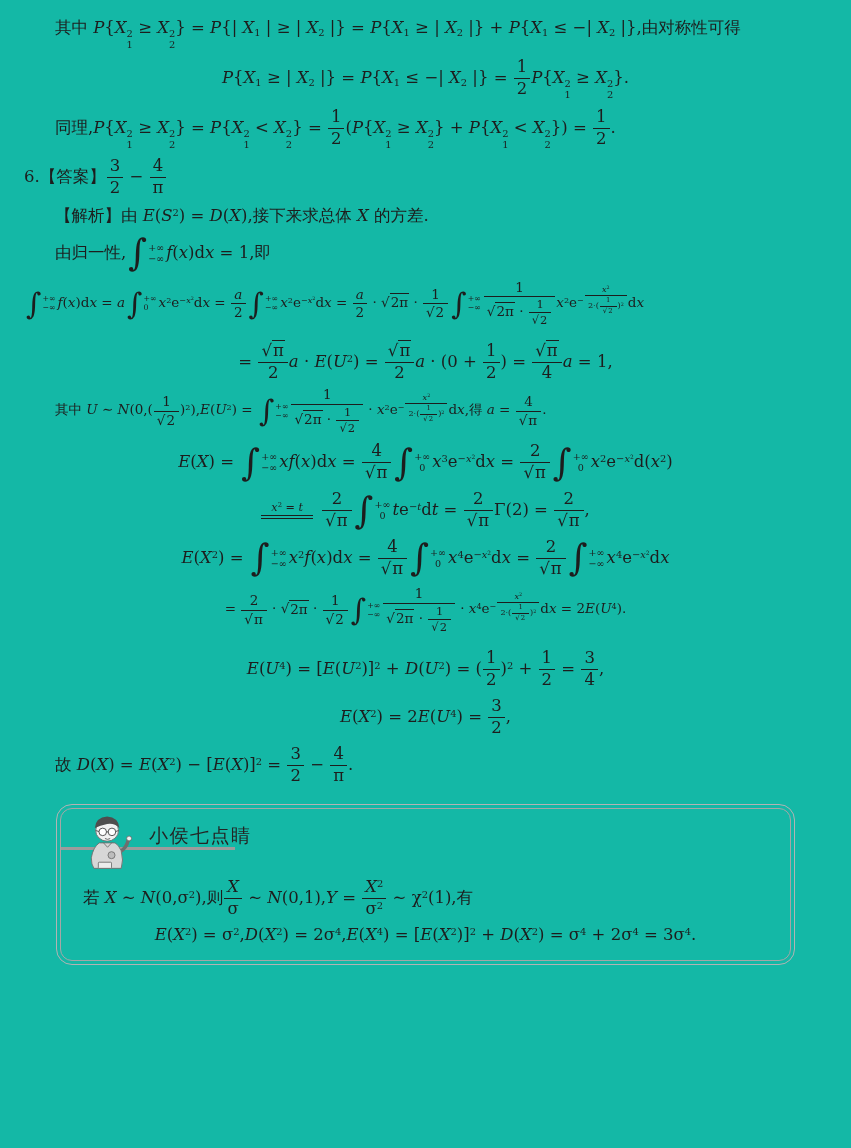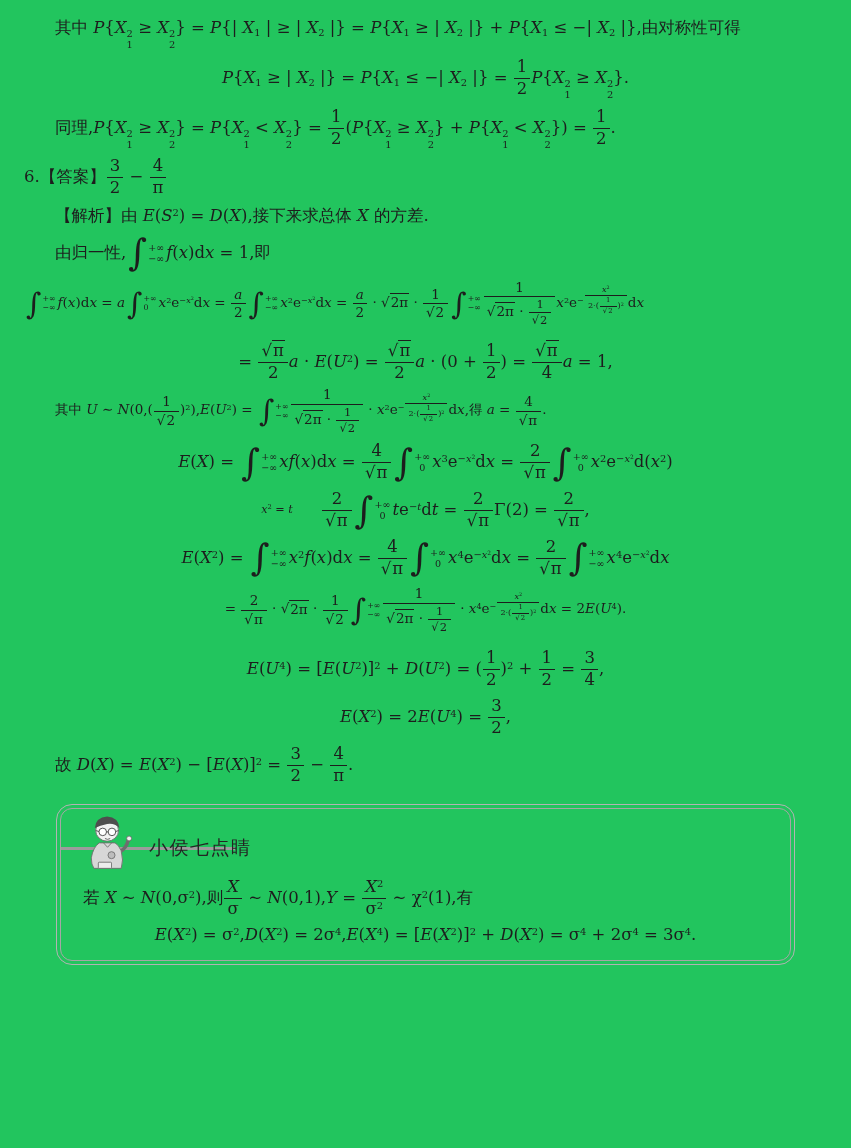--- a/index.html
+++ b/index.html
@@ -1,18 +1,18 @@
 <!DOCTYPE html>
 <html><head>
 <meta charset="utf-8">
 <style>
   html,body{margin:0;padding:0;background:#ffffff;}
   .page{
     position:relative;width:851px;height:1148px;box-sizing:border-box;
-    background:#22c55e;color:#1d1d1d;overflow:hidden;padding-top:10px;
+    background:#14b8a6;color:#1d1d1d;overflow:hidden;padding-top:10px;
     font-family:"DejaVu Serif","Liberation Serif",serif;font-size:16.5px;
   }
   
   .ln{margin-top:7px;white-space:nowrap;line-height:1.35;}
   .para{padding-left:55px;}
   .para2{padding-left:24px;}
   .disp{text-align:center;}
   .tippara{padding-left:4px;}
   .sm{font-size:13.5px;}
   #main .ln:nth-child(8){margin-top:15px;}
@@ -30,33 +30,33 @@
   .sqb{border-top:1px solid currentColor;padding:0 1px;}
   
   .it{display:inline-flex;align-items:center;vertical-align:middle;margin:0 2px;height:2.3em;}
   .is{font-size:2.2em;line-height:1;}
   .il{display:inline-flex;flex-direction:column;justify-content:space-between;height:2.15em;font-size:.58em;line-height:1;padding:2px 0 2px 1px;}
   
   sup{font-size:.6em;vertical-align:.55em;}
   sub{font-size:.6em;vertical-align:-.3em;}
   .ss{display:inline-flex;flex-direction:column;font-size:.6em;line-height:1.08;vertical-align:-.45em;text-align:left;}
   
-  .ov{display:inline-flex;flex-direction:row;align-items:center;vertical-align:middle;margin-right:8px;min-width:52px;}
+  .ov{display:inline-flex;flex-direction:column;align-items:center;vertical-align:middle;margin-right:8px;min-width:52px;}
   .ovl{font-size:.68em;line-height:1;margin-bottom:2px;}
   .ovb{align-self:stretch;height:2px;border-top:1px solid currentColor;border-bottom:1px solid currentColor;}
   
   .tip-box{margin:18px 56px 0;border:1.5px solid #b3b3b3;border-radius:16px;padding:3px;}
   .tip-inner{position:relative;border:1.5px solid #a6a6a6;border-radius:12px;padding:6px 18px 14px;overflow:hidden;}
   .tip-header{position:relative;height:50px;}
   .tip-rule{position:absolute;left:-18px;top:32px;width:174px;height:3px;background:#9c9c9c;z-index:0;}
   .avatar{position:absolute;left:2px;top:-2px;width:54px;height:58px;z-index:1;}
   .tip-title{
     position:absolute;left:70px;top:8px;z-index:1;
     font-family:"DejaVu Sans","Liberation Sans",sans-serif;
-    font-size:19px;color:#242424;letter-spacing:1.5px;margin-top:12px;
+    font-size:19px;color:#242424;letter-spacing:1.5px;
   }
   .tip-lines .ln:first-child{margin-top:13px;}
   .tip-lines .ln{margin-top:4px;}
 </style>
 </head>
 <body>
 
 <div class="page">
 
   <div id="main">

